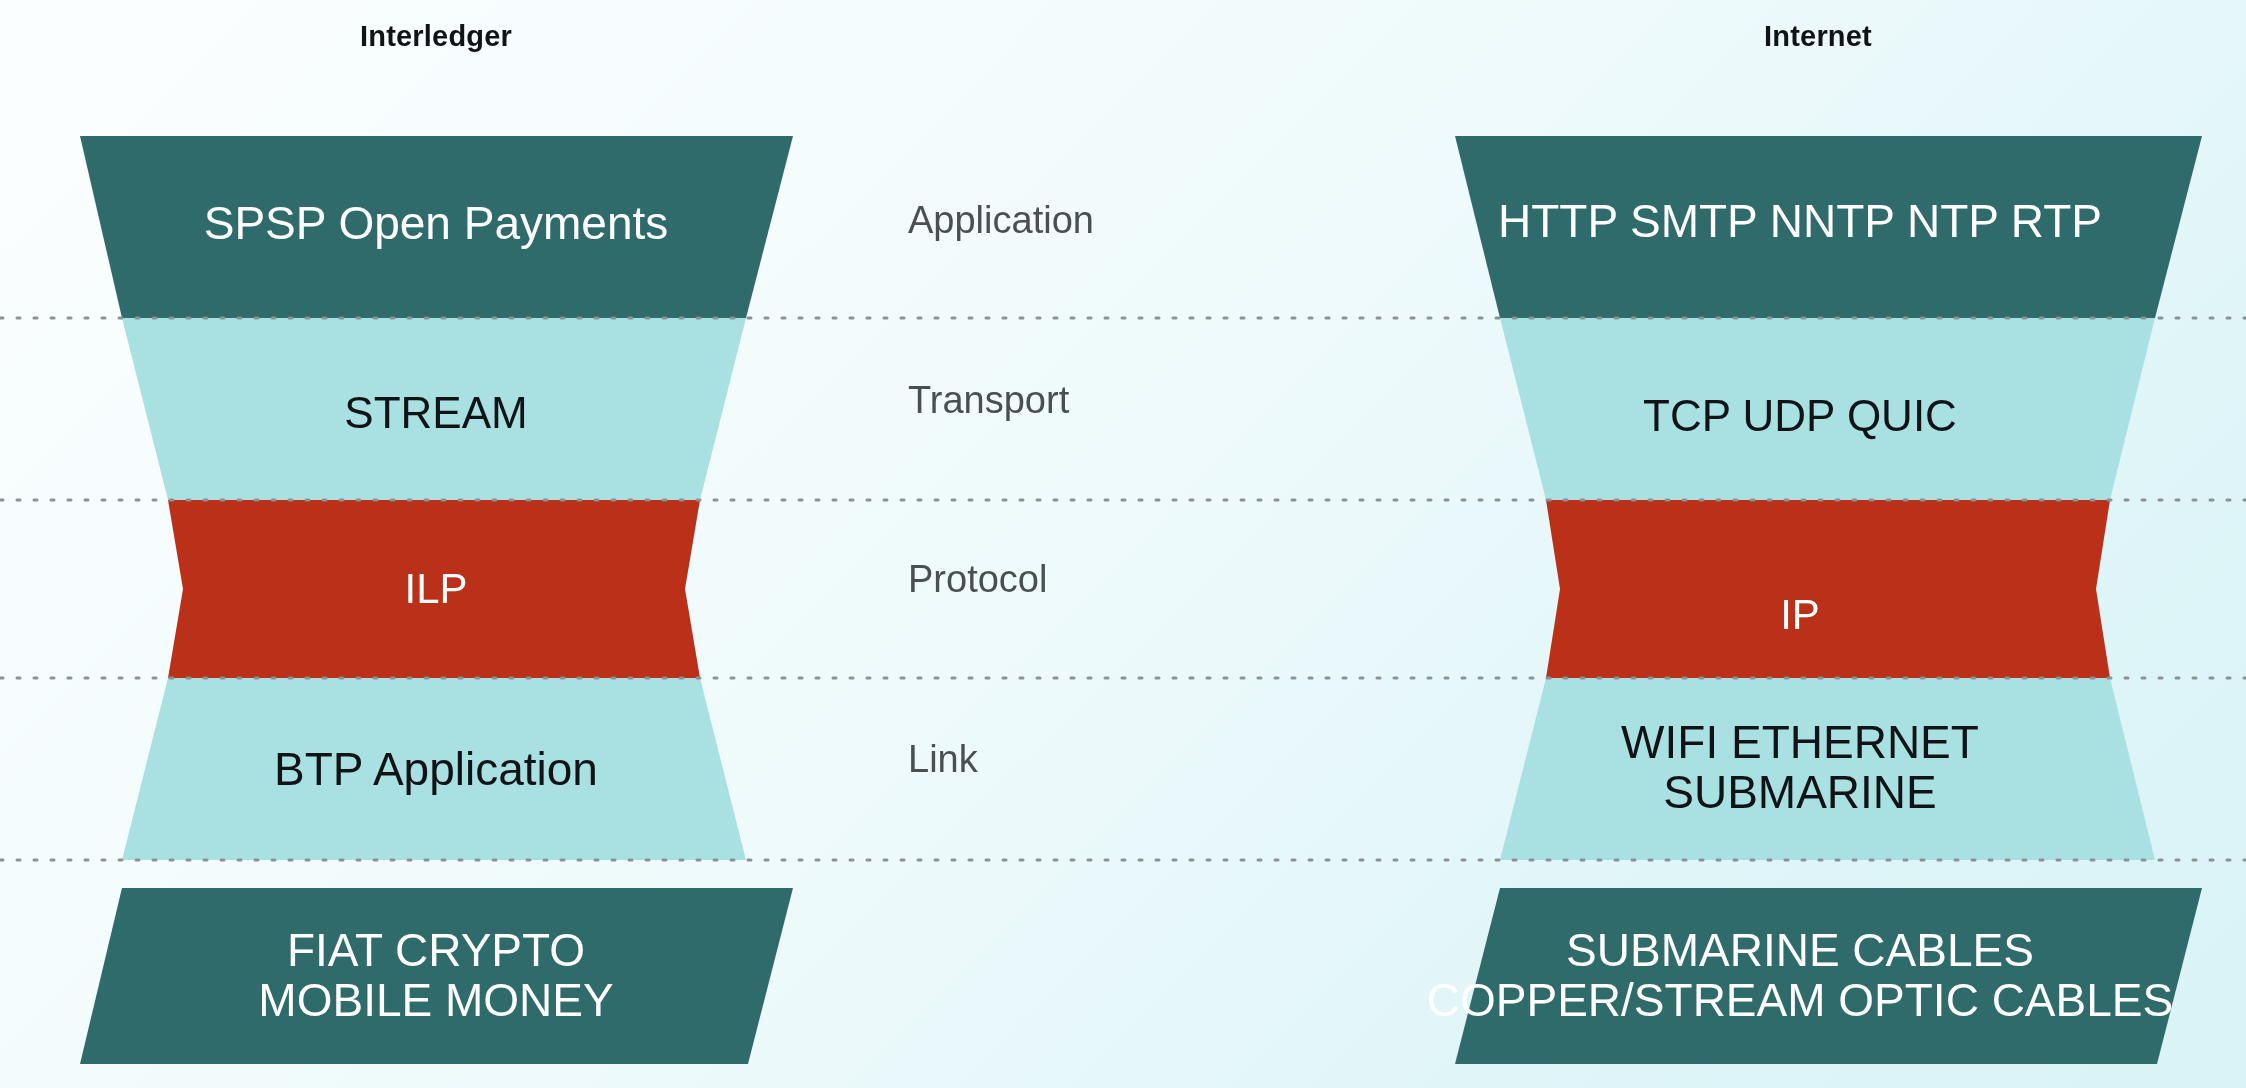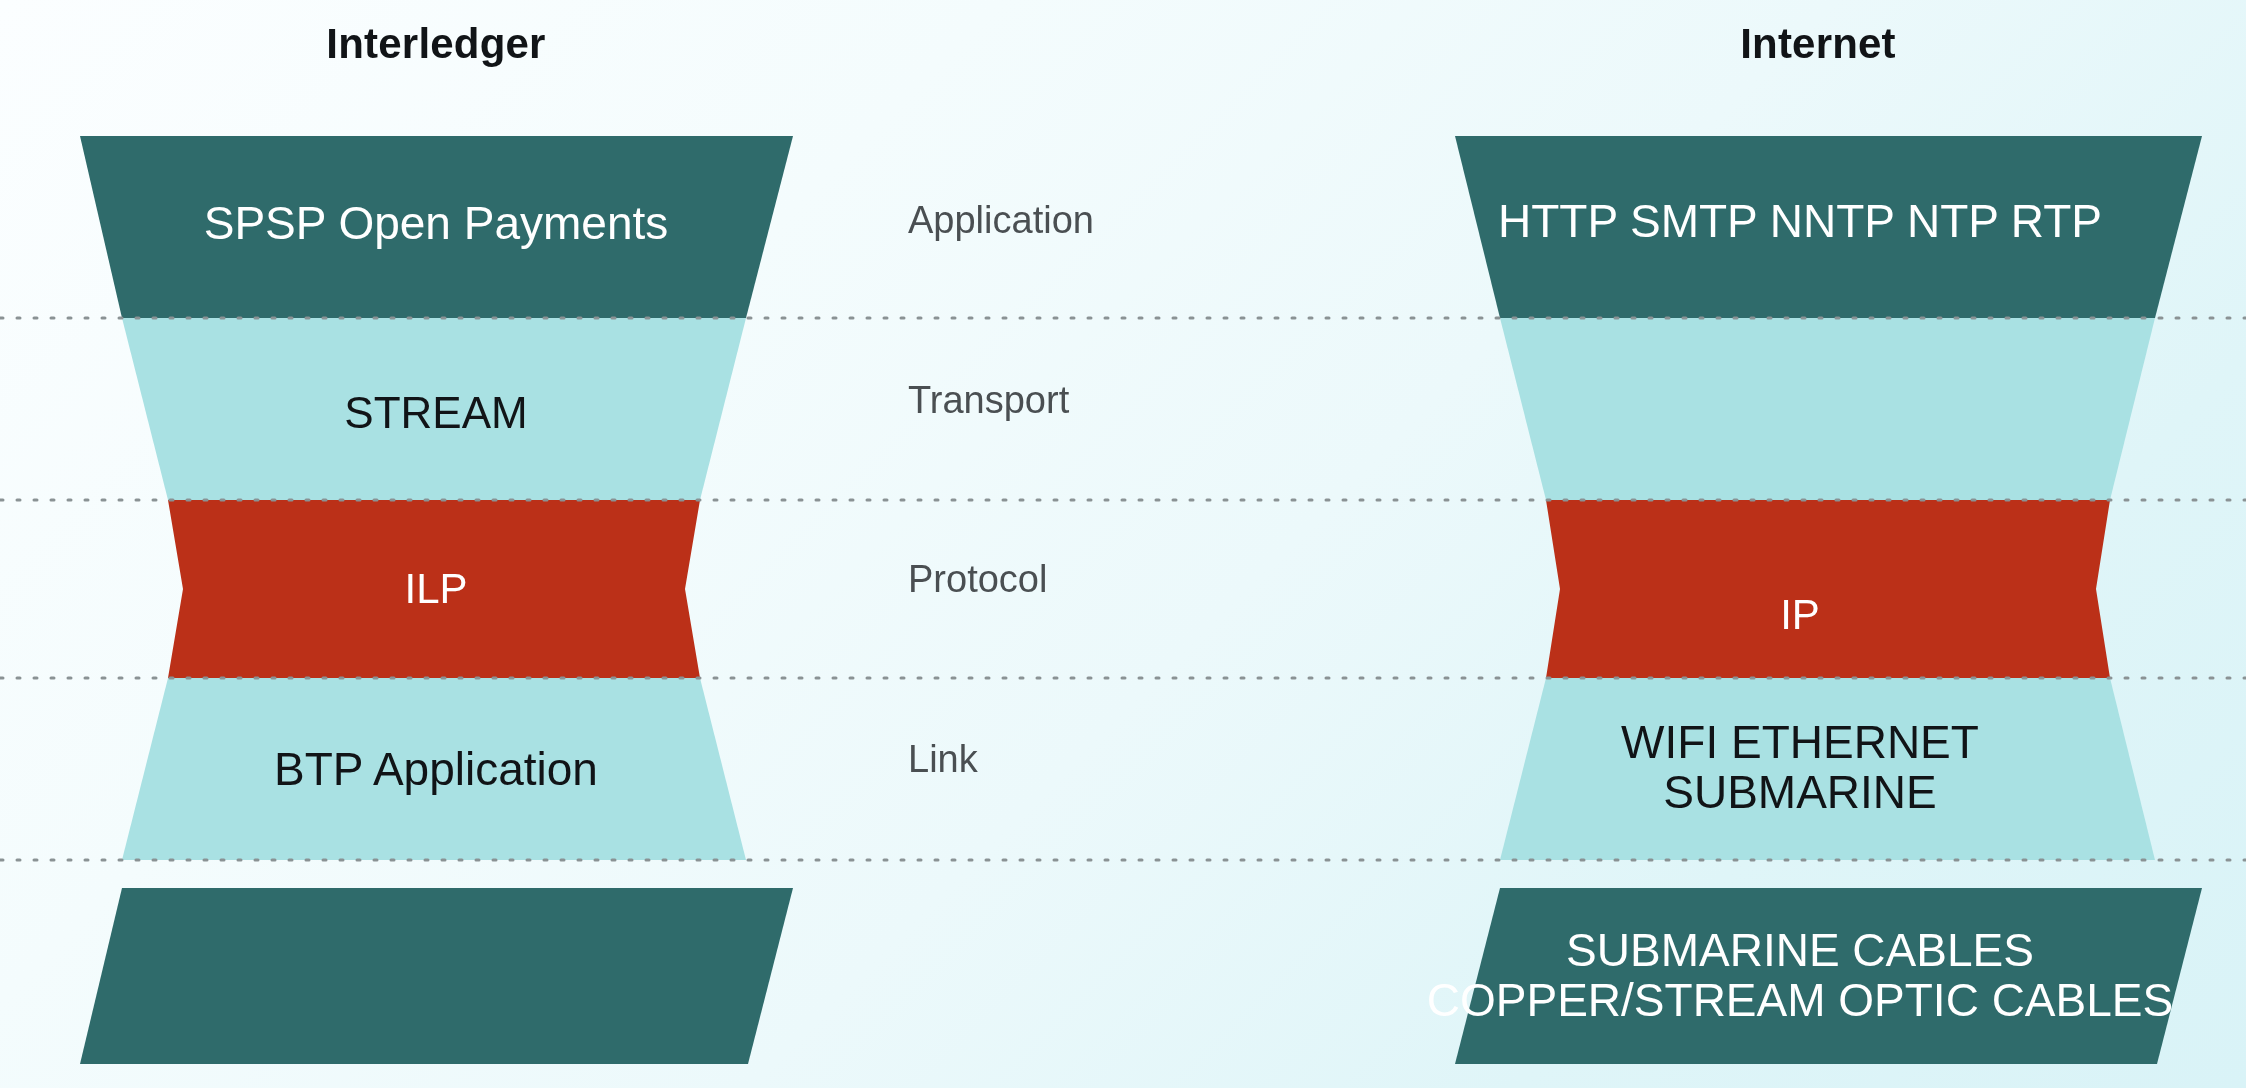--- a/index.html
+++ b/index.html
@@ -23,21 +23,21 @@
   #diagram {
     position: absolute;
     left: 0;
     top: 0;
     width: 2246px;
     height: 1088px;
   }
   .col-title {
     position: absolute;
     font-weight: bold;
-    font-size: 42px;
+    font-size: 29px;
     color: #111417;
     letter-spacing: 0.2px;
     text-align: center;
     white-space: nowrap;
     transform: translateX(-50%);
   }
   #title-interledger { left: 436px; top: 20px; }
   #title-internet    { left: 1818px; top: 20px; }
 
   .mid-label {
@@ -106,23 +106,28 @@
   <div class="mid-label" style="top:759px;">Link</div>
 
   <div class="layer-text stack-l t-light fs-app" style="top:224px;">SPSP   Open Payments</div>
 
   <div class="layer-text stack-l t-dark fs-stream" style="top:413px;">STREAM</div>
 
   <div class="layer-text stack-l t-light fs-ilp" style="top:589px;">ILP</div>
 
   <div class="layer-text stack-l t-dark fs-link" style="top:770px;">BTP  Application</div>
 
+  <div class="layer-text stack-l t-light fs-settle" style="top:976px;">
+    <div>FIAT   CRYPTO</div>
+    <div>MOBILE MONEY</div>
+  </div>
 
   <div class="layer-text stack-r t-light fs-app" style="top:222px;">HTTP  SMTP  NNTP  NTP  RTP</div>
 
+  <div class="layer-text stack-r t-dark fs-stream" style="top:416px;">TCP  UDP  QUIC</div>
 
   <div class="layer-text stack-r t-light fs-ilp" style="top:615px;">IP</div>
 
   <div class="layer-text stack-r t-dark fs-link" style="top:768px;">
     <div>WIFI   ETHERNET</div>
     <div>SUBMARINE</div>
   </div>
 
   <div class="layer-text stack-r t-light fs-settle" style="top:976px;">
     <div>SUBMARINE CABLES</div>

